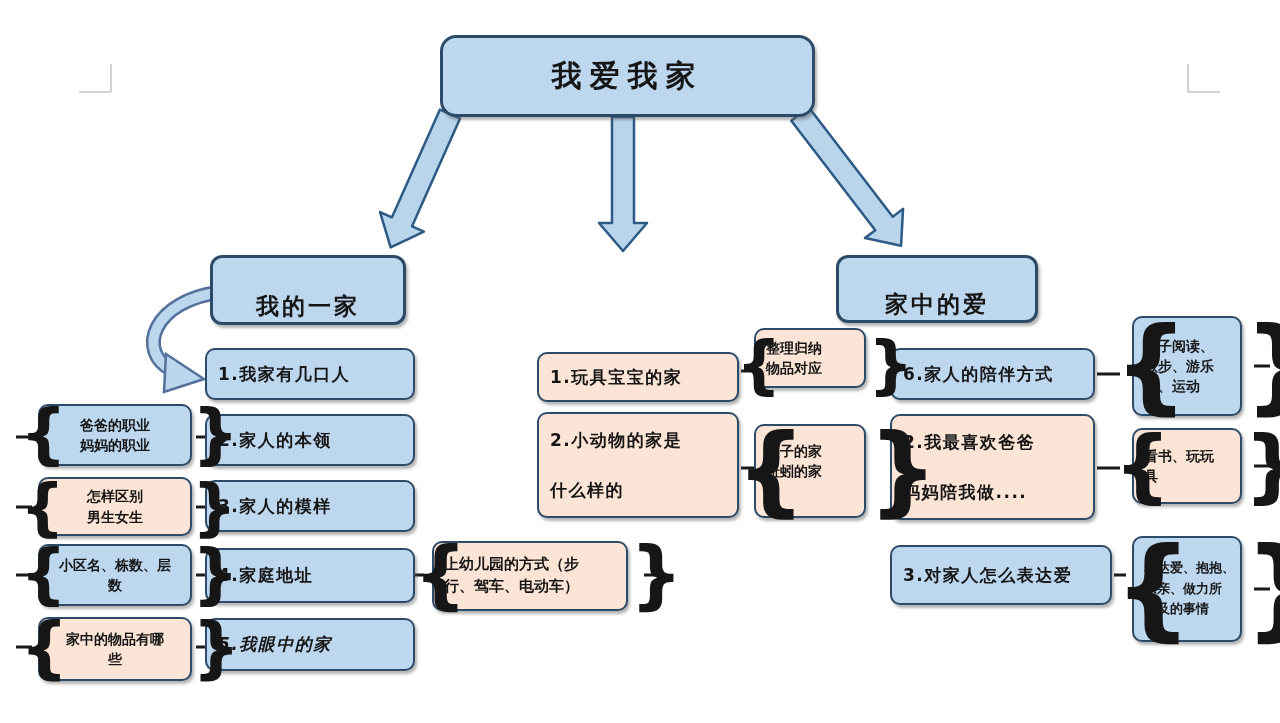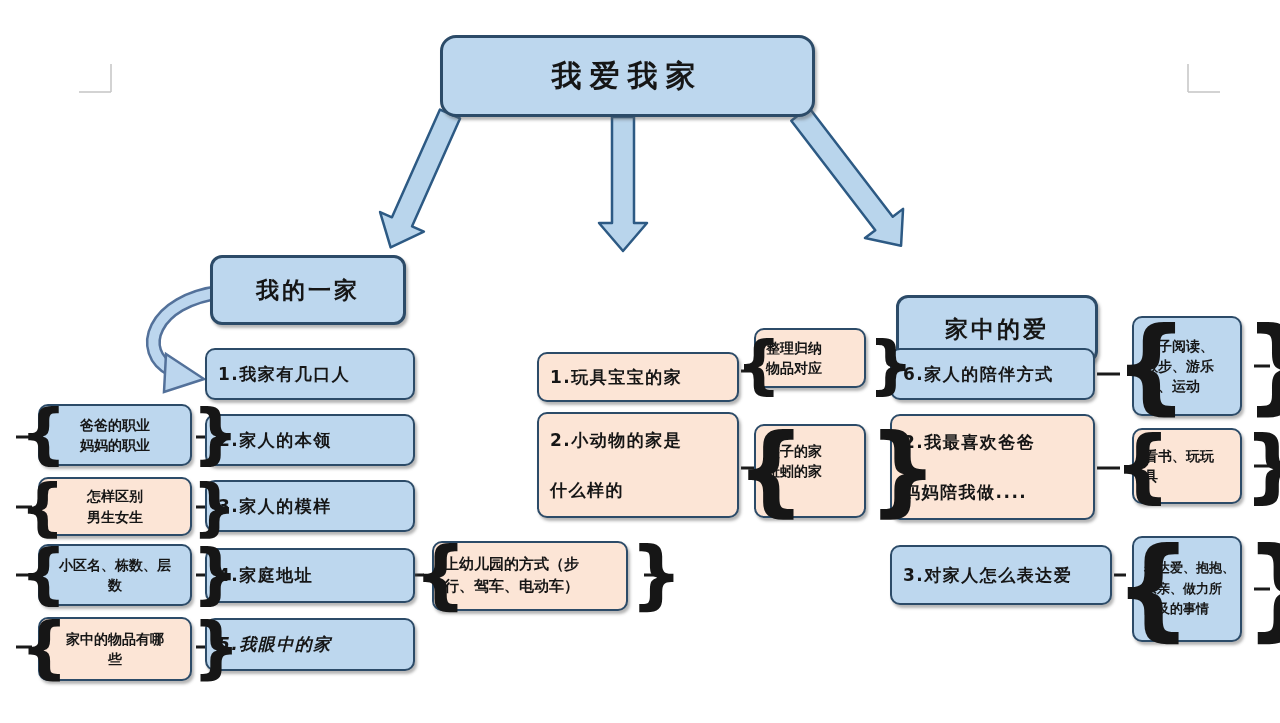--- a/index.html
+++ b/index.html
@@ -5,21 +5,21 @@
   html,body{margin:0;padding:0;background:#fff;}
   .page{position:relative;width:1280px;height:723px;background:#ffffff;overflow:hidden;
         font-family:"DejaVu Sans","Liberation Sans",sans-serif;}
   svg.layer{position:absolute;left:0;top:0;pointer-events:none;}
   .box{position:absolute;border:2px solid #2c4b68;border-radius:10px;
        display:flex;align-items:center;justify-content:center;
        box-shadow:2px 3px 3px rgba(90,90,90,.45);box-sizing:border-box;}
   .blue{background:#bdd7ee;}
   .peach{background:#fce5d6;}
   .lvl1{border-radius:16px;border-width:3px;}
-  .lvl2{border-radius:12px;border-width:3px;}
+  .lvl2{border-radius:12px;border-width:3px;align-items:flex-end;}
   .label{white-space:pre-line;font-weight:bold;color:#161616;text-align:center;width:100%;}
   .t-root{font-size:30px;letter-spacing:8px;}
   .t-head{font-size:23px;letter-spacing:3px;}
   .t-item{font-size:17px;letter-spacing:1.5px;text-align:left;padding-left:11px;}
   .t-side{font-size:14px;line-height:1.45;}
   .t-side-sm{font-size:13px;line-height:1.6;}
   .t-left{text-align:left;padding-left:10px;}
   .tall{line-height:50px;}
   .brace{position:absolute;width:16px;font-weight:bold;color:#161616;
          text-align:center;font-family:"DejaVu Sans",sans-serif;}
@@ -80,21 +80,21 @@
     </g>
   </svg>
 
   <div class="box blue lvl1" style="left:440px;top:35px;width:375px;height:82px;">
     <span class="label t-root">我爱我家</span>
   </div>
 
   <div class="box blue lvl2" style="left:210px;top:255px;width:196px;height:70px;">
     <span class="label t-head">我的一家</span>
   </div>
-  <div class="box blue lvl2" style="left:896px;top:255px;width:202px;height:68px;margin-top:40px;">
+  <div class="box blue lvl2" style="left:836px;top:255px;width:202px;height:68px;">
     <span class="label t-head">家中的爱</span>
   </div>
 
   <div class="box blue" style="left:205px;top:348px;width:210px;height:52px;">
     <span class="label t-item">1.我家有几口人</span>
   </div>
   <div class="box blue" style="left:205px;top:414px;width:210px;height:52px;">
     <span class="label t-item">2.家人的本领</span>
   </div>
   <div class="box blue" style="left:205px;top:480px;width:210px;height:52px;">

